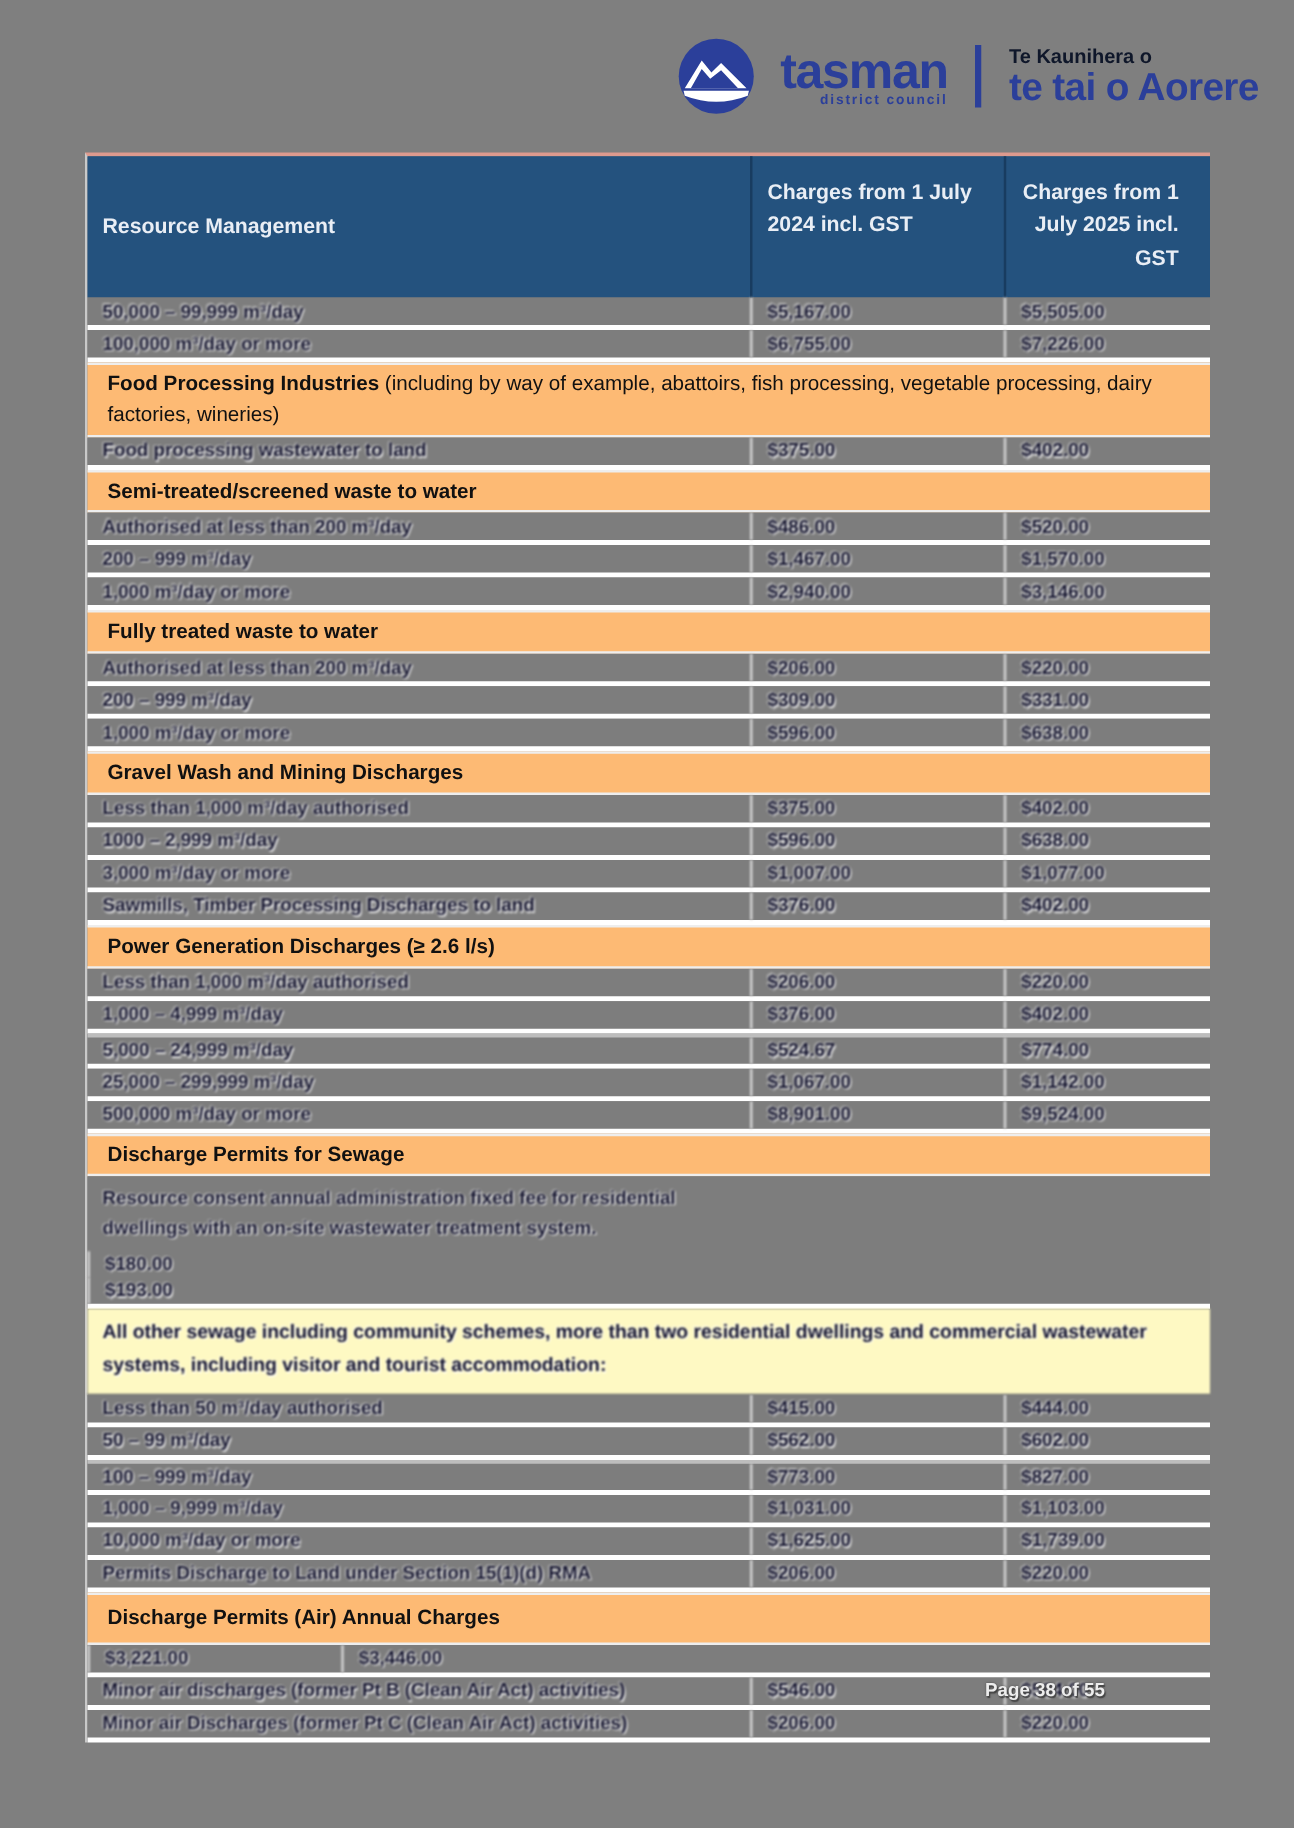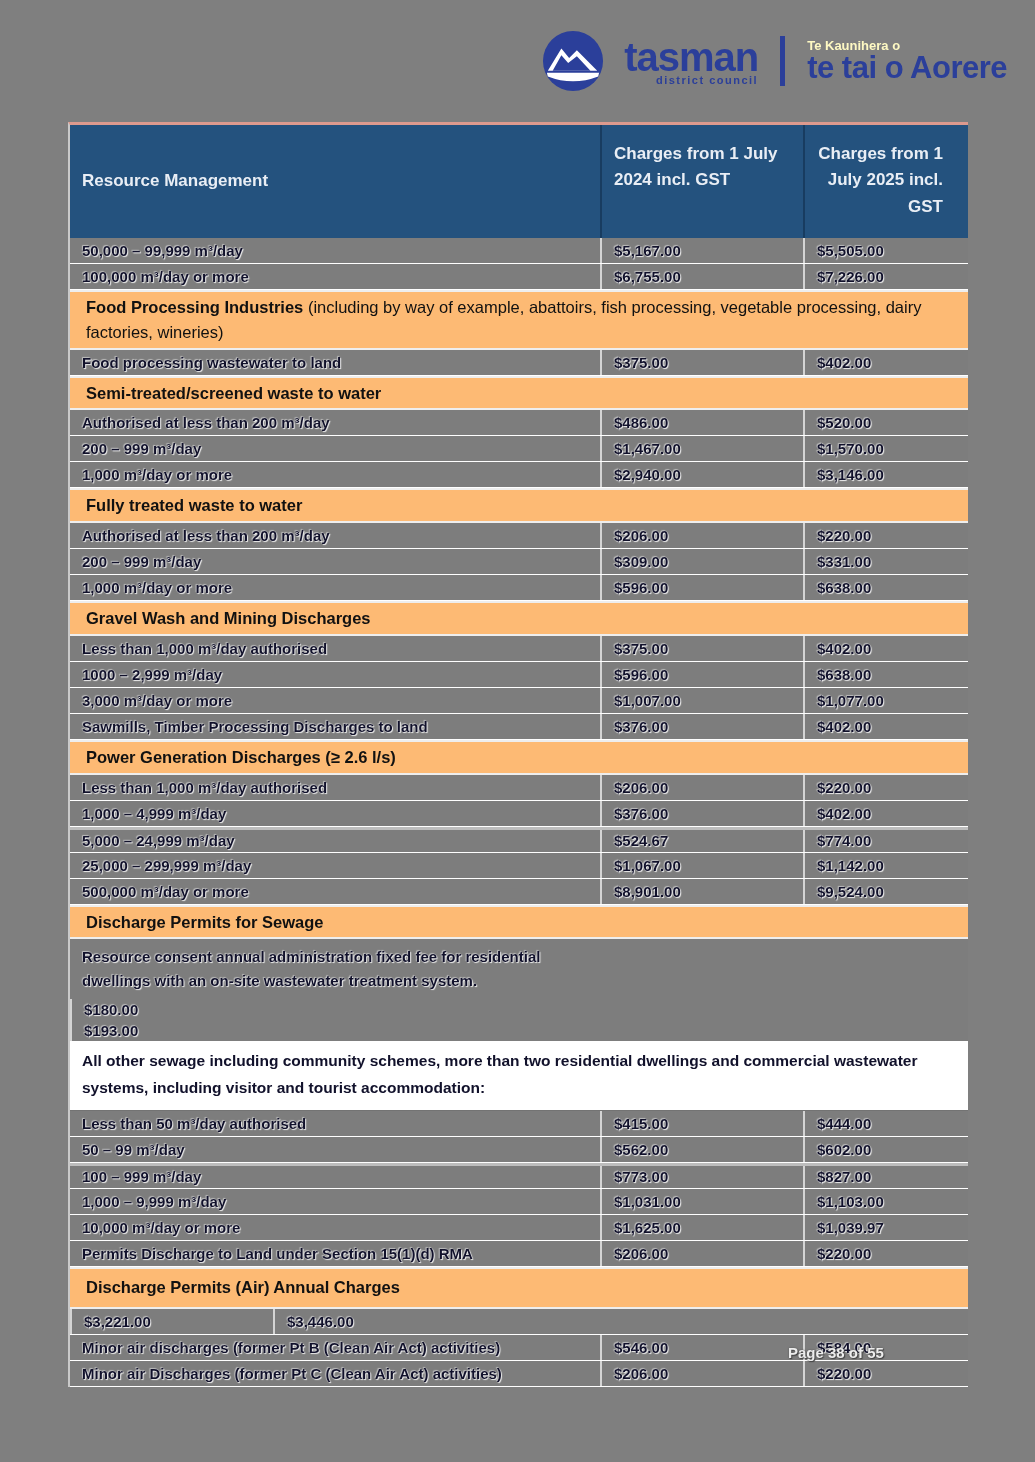--- a/index.html
+++ b/index.html
@@ -15,21 +15,21 @@
   .logo{
     position:absolute;top:30px;right:28px;
     display:flex;align-items:center;gap:20px;
   }
   .logo-circle{width:62px;height:62px;display:block;}
   .logo-wordmark{display:flex;flex-direction:column;align-items:flex-end;line-height:1;}
   .logo-tasman{font-size:40px;font-weight:bold;color:#2b3f9a;letter-spacing:-1px;filter:blur(.4px);}
   .logo-district{font-size:11px;font-weight:bold;color:#2b3f9a;letter-spacing:1.5px;margin-top:-2px;filter:blur(.5px);}
   .logo-divider{width:5px;height:50px;background:#2b3f9a;margin:0 2px;}
   .logo-maori{display:flex;flex-direction:column;line-height:1;}
-  .logo-maori-small{font-size:13px;font-weight:bold;color:#fef9c3;filter:blur(.5px);}
+  .logo-maori-small{font-size:16px;font-weight:bold;color:#0f172a;filter:blur(.5px);}
   .logo-maori-big{font-size:31px;font-weight:bold;color:#2b3f9a;letter-spacing:-.5px;filter:blur(.4px);}
 
   
   .fee-table{
     position:absolute;left:68px;top:122px;width:900px;
     border-top:3px solid #dd9a8e;
     border-left:2px solid #c9c9c9;
     box-sizing:border-box;
     background:#7d7d7d;
   }
@@ -52,21 +52,21 @@
   .thead .c1{align-items:center;}
   .thead .c2,.thead .c3{border-left:2px solid #183c60;align-items:flex-start;padding-top:16px;}
   .c1{width:530px;border-radius:30px;}
   .c2{width:203px;}
   .c3{width:152px;text-align:right;}
 
   .row{display:flex;box-sizing:border-box;}
   .row.data{
     background:#7d7d7d;
     min-height:26px;
-    border-bottom:1px solid #ffffff;
+    border-bottom:4px solid #ffffff;
   }
   .row.data .c1,.row.data .c2,.row.data .c3{
     box-sizing:border-box;
     padding:2px 10px 2px 12px;
     font-size:15px;
     display:flex;align-items:center;
   }
   .row.data .c2,.row.data .c3{border-left:2px solid #d4d4d4;}
   .fuzzy{
     color:#11112b;
@@ -85,21 +85,21 @@
     border-bottom:2px solid #eeeeee;
     min-height:29px;
     padding:3px 16px;
     font-size:16.5px;
     display:block;
     line-height:1.5;
   }
   .row.section .b{font-weight:bold;}
   .row.section.tall{min-height:42px;display:flex;align-items:center;padding-top:6px;padding-bottom:6px;}
   .row.graytext{
-    background:#ffffff;
+    background:#fef9c3;
     display:block;
     padding:5px 12px 8px 12px;
     font-size:15.5px;
     line-height:1.75;
     border-bottom:1px solid #737373;
   }
   .row.pagebreak{border-top:3px solid #bdbdbd;}
 
   
   .page-footer{
@@ -256,21 +256,21 @@
         <div class="c3 fuzzy">$827.00</div>
       </div>
       <div class=" row data">
         <div class="c1 fuzzy">1,000 – 9,999 m³/day</div>
         <div class="c2 fuzzy">$1,031.00</div>
         <div class="c3 fuzzy">$1,103.00</div>
       </div>
       <div class=" row data">
         <div class="c1 fuzzy">10,000 m³/day or more</div>
         <div class="c2 fuzzy">$1,625.00</div>
-        <div class="c3 fuzzy">$1,039.97</div>
+        <div class="c3 fuzzy">$1,739.00</div>
       </div>
       <div class=" row data bold">
         <div class="c1 fuzzy">Permits Discharge to Land under Section 15(1)(d) RMA</div>
         <div class="c2 fuzzy">$206.00</div>
         <div class="c3 fuzzy">$220.00</div>
       </div>
       <div class=" row section tall">
         <span class="b">Discharge Permits (Air) Annual Charges</span>
       </div>
       <div class=" row data">

